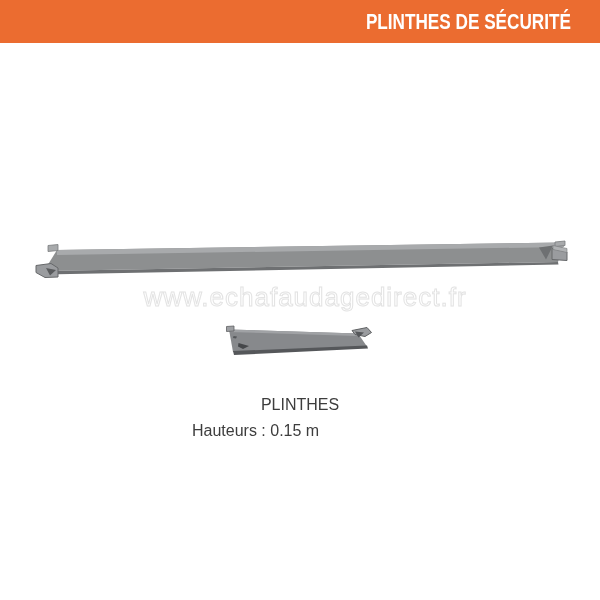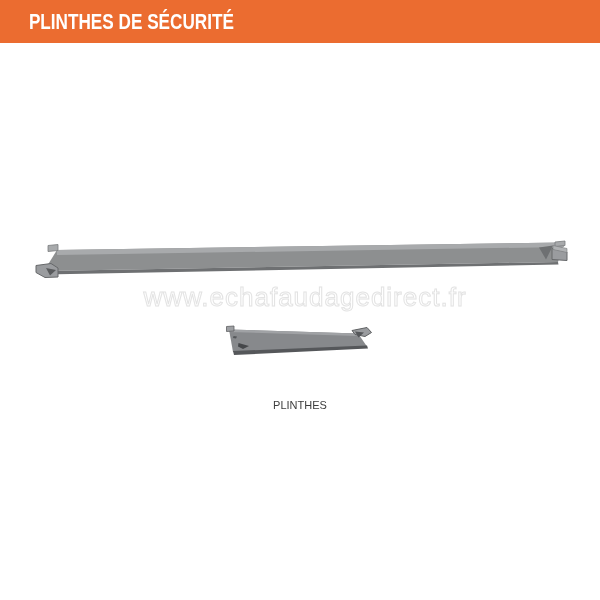--- a/index.html
+++ b/index.html
@@ -7,41 +7,41 @@
     width: 600px; height: 600px;
     background: #ffffff;
     position: relative;
     overflow: hidden;
     font-family: "Liberation Sans", sans-serif;
   }
   .banner {
     position: absolute; top: 0; left: 0;
     width: 600px; height: 43px;
     background: #EB6C30;
-    display: flex; align-items: center; justify-content: flex-start;
+    display: flex; align-items: center; justify-content: flex-end;
   }
   .banner .title {
     color: #ffffff;
     font-weight: 700;
     font-size: 22px;
     letter-spacing: 0px;
     transform: scaleX(0.78);
     transform-origin: center;
     white-space: nowrap;
   }
   svg.illustration {
     position: absolute; top: 0; left: 0;
     width: 600px; height: 600px;
     pointer-events: none;
   }
   .specs {
     position: absolute;
     top: 395px; left: 150px; width: 300px;
     color: #3D3D3D;
-    font-size: 11px;
+    font-size: 16px;
   }
   .specs .name {
     text-align: center;
     line-height: 20px;
     margin: 0 0 4px 0;
   }
   .specs .line {
     padding-left: 42px;
     line-height: 23px;
     white-space: nowrap;
@@ -83,13 +83,14 @@
     <polygon fill="#9EA0A3" stroke="#5E6062" stroke-width="0.8" points="226.5,326.5 234,326 234,331 226.5,331.5"></polygon>
     <polygon fill="#55575A" points="233.5,336 237,336.5 236,338.5 233,338"></polygon>
     <polygon fill="#45474A" points="238.5,343 249,346 243,349 238,346.5"></polygon>
     <polygon fill="#9A9C9F" stroke="#5E6062" stroke-width="1" stroke-linejoin="round" points="352,330.5 367,327.5 371.5,332.5 365,336.5 355,334.5"></polygon>
     <polygon fill="#55575A" points="355,331.5 364,332.5 358.5,337.5"></polygon>
   </g>
 </svg>
 
 <div class="specs">
   <div class="name">PLINTHES</div>
+  <div class="line">Hauteurs : 0.15 m</div>
 </div>
 
 </body></html>

